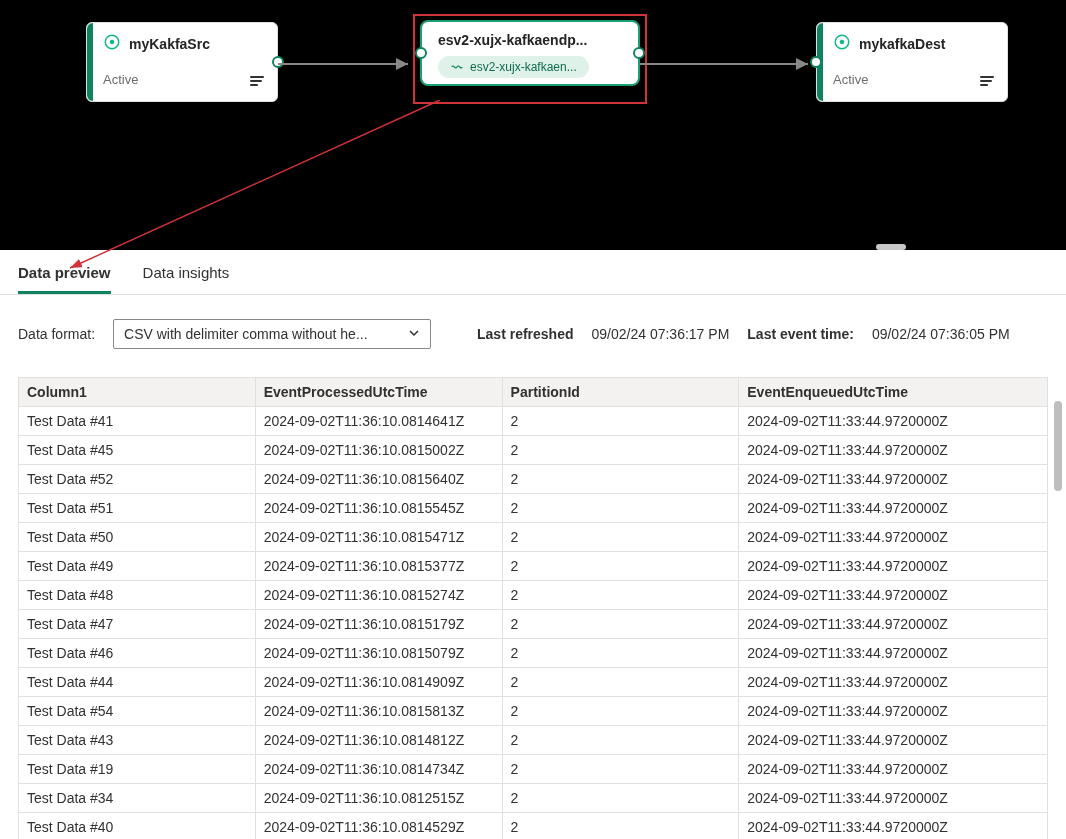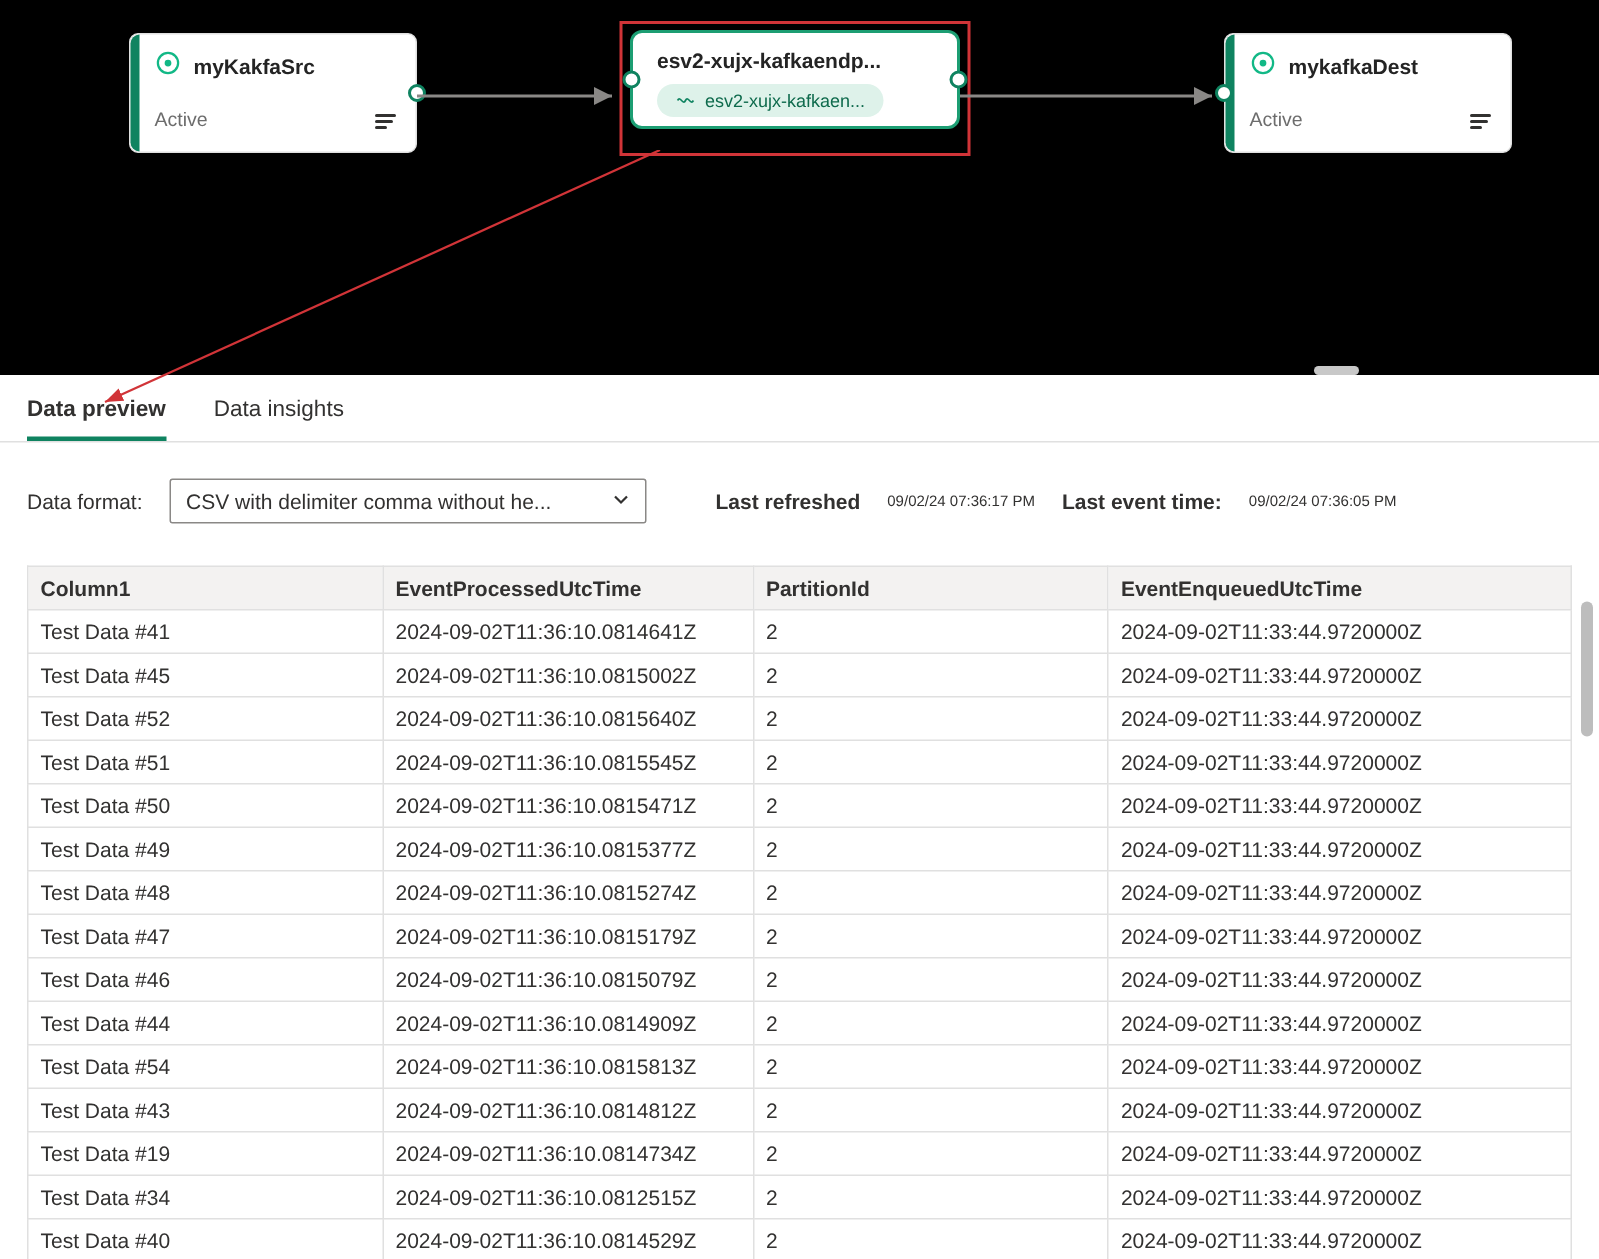--- a/index.html
+++ b/index.html
@@ -130,21 +130,21 @@
       border: 1px solid #8a8886;
       border-radius: 2px;
       padding: 6px 10px;
       width: 318px;
       cursor: pointer;
       font-size: 14px;
       color: #323130;
     }
     .select .chev { margin-left: 8px; }
     .meta-label { font-weight: 600; }
-    .meta-val { font-size: 10px; }
+    .meta-val { font-size: 14px; }
 
     
     .table-wrap {
       padding: 10px 18px;
       position: relative;
     }
     table {
       width: 100%;
       border-collapse: collapse;
       table-layout: fixed;

